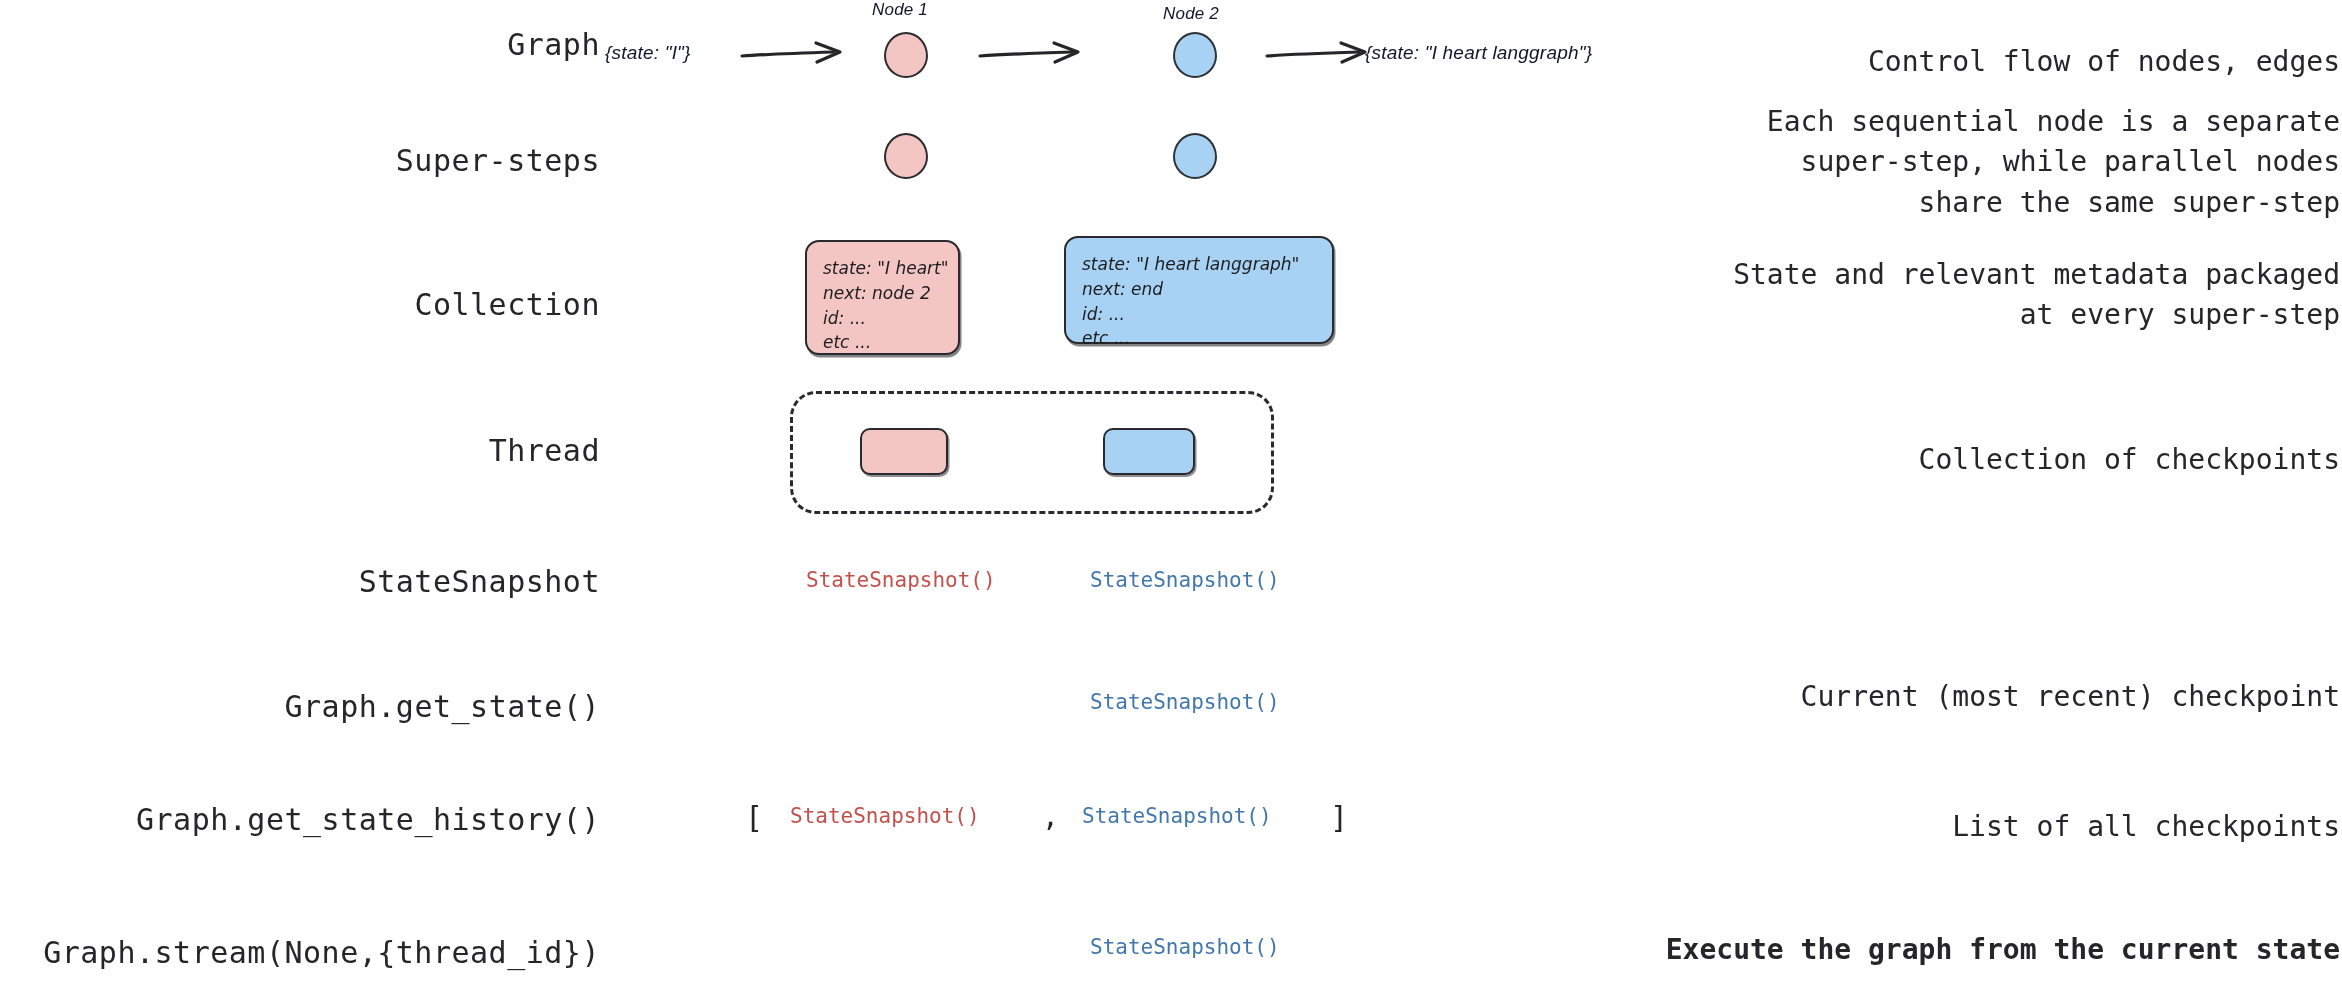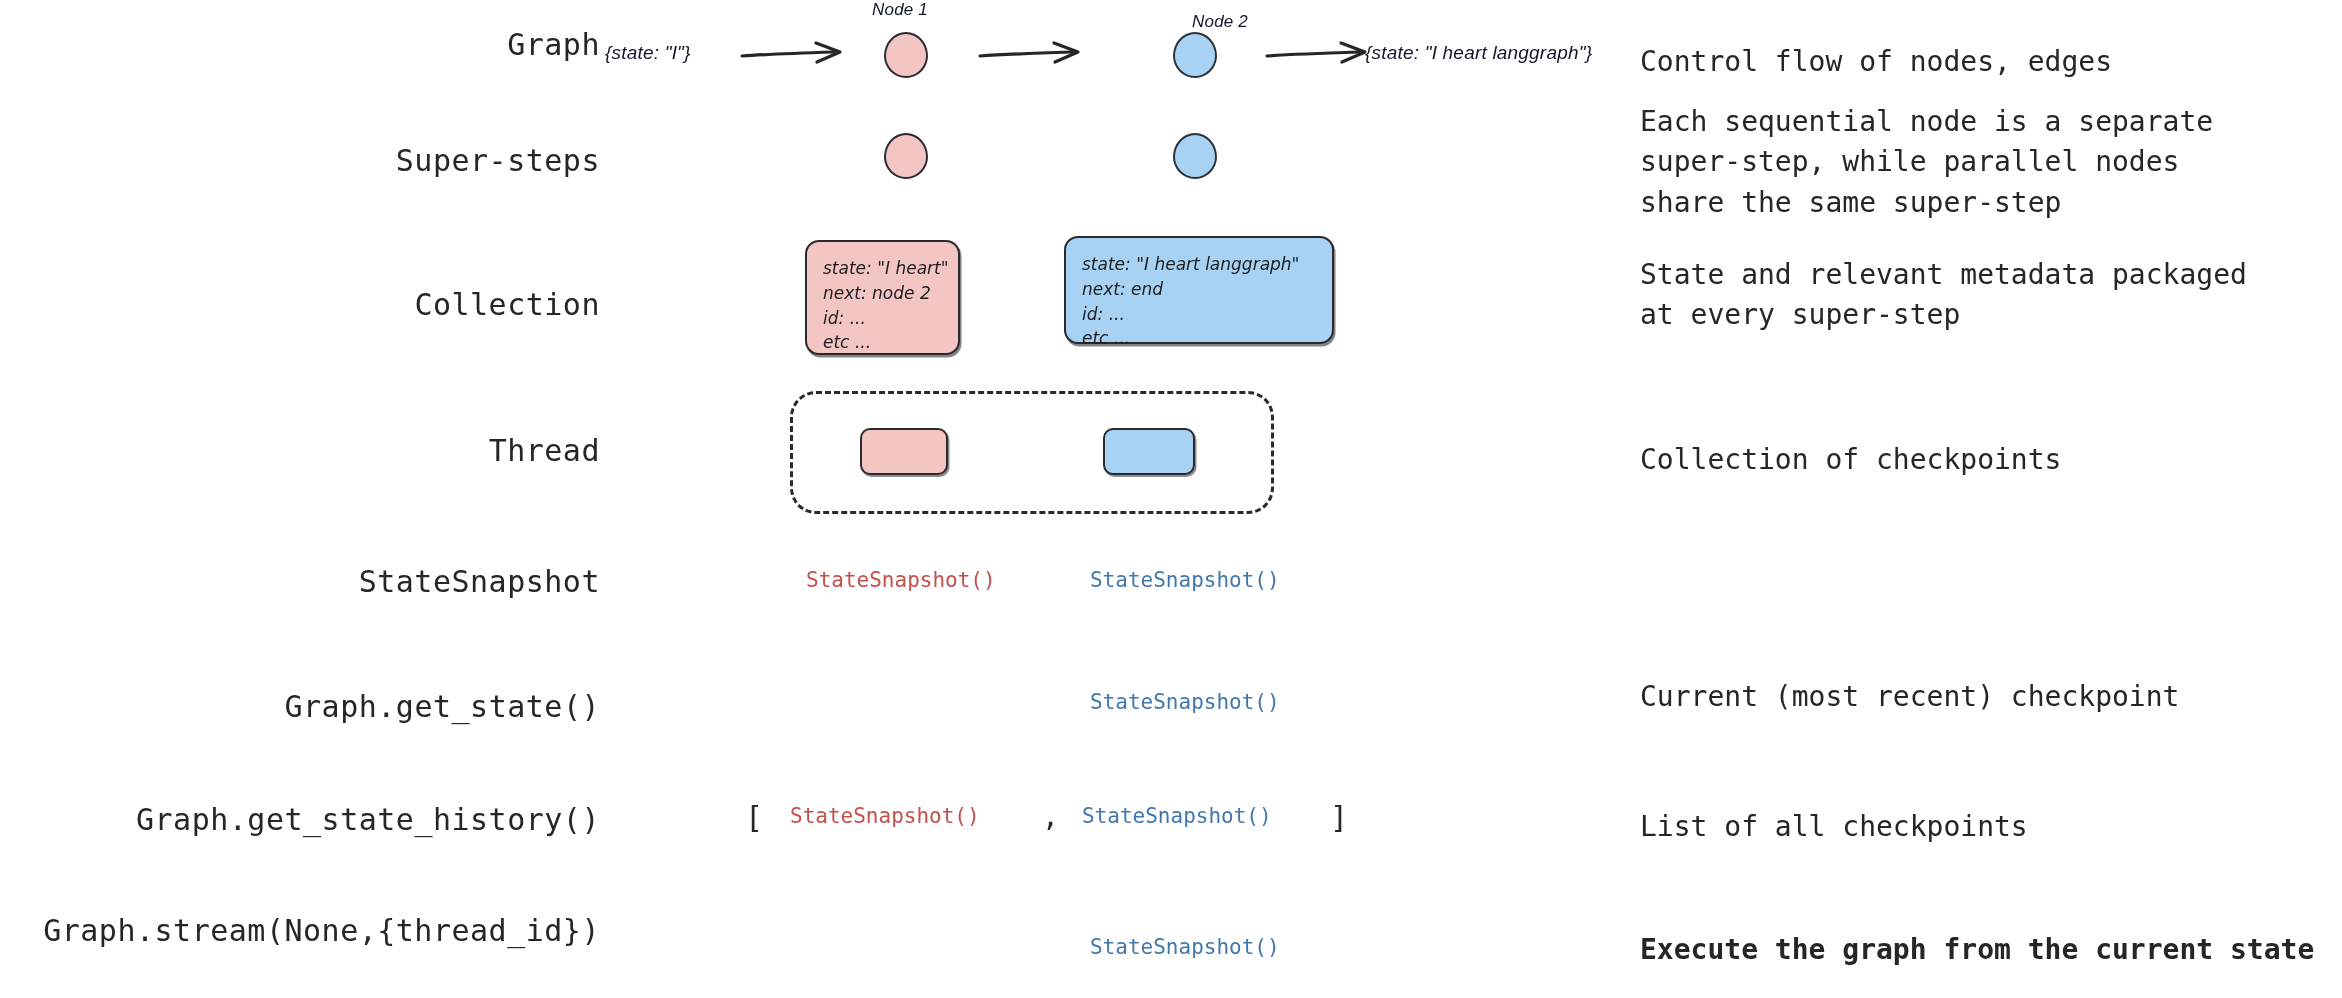--- a/index.html
+++ b/index.html
@@ -37,20 +37,21 @@
   
   .desc {
     position: absolute;
     left: 1640px;
     width: 700px;
     font-family: "DejaVu Sans Mono", "Liberation Mono", monospace;
     font-size: 28px;
     line-height: 1.44;
     color: #26262a;
     white-space: pre-line;
+    text-align: right;
   }
 
   
   .hand {
     position: absolute;
     font-family: Liberation Sans, sans-serif;
     font-size: 19px;
     font-style: italic;
     color: #0f172a;
     white-space: nowrap;
@@ -150,25 +151,25 @@
   <div class="row-label" style="left:40px; top:290px; width:560px;">Collection</div>
 
   <div class="row-label" style="left:40px; top:436px; width:560px;">Thread</div>
 
   <div class="row-label" style="left:40px; top:567px; width:560px;">StateSnapshot</div>
 
   <div class="row-label" style="left:40px; top:692px; width:560px;">Graph.get_state()</div>
 
   <div class="row-label" style="left:40px; top:805px; width:560px;">Graph.get_state_history()</div>
 
-  <div class="row-label" style="left:40px; top:916px; width:560px;">Graph.stream(None,{thread_id})</div>
+  <div class="row-label" style="left:40px; top:938px; width:560px;">Graph.stream(None,{thread_id})</div>
 
   <div class="hand small" style="left:872px; top:0px;">Node 1</div>
 
-  <div class="hand small" style="left:1163px; top:12px;margin-left:29px;">Node 2</div>
+  <div class="hand small" style="left:1163px; top:4px;">Node 2</div>
 
   <div class="hand" style="left:605px; top:42px;">{state: "I"}</div>
 
   <svg class="arrow" style="left:740px; top:40px;" width="110" height="28" viewBox="0 0 110 28">
     <path d="M2,16 C30,14 62,13 94,12" stroke="#26262a" stroke-width="3.2" fill="none" stroke-linecap="round"></path>
     <path d="M76,3 L100,12 L77,22" stroke="#26262a" stroke-width="3.2" fill="none" stroke-linecap="round" stroke-linejoin="round"></path>
   </svg>
 
   <div class="node pink" style="left:884px; top:32px;"></div>
 

